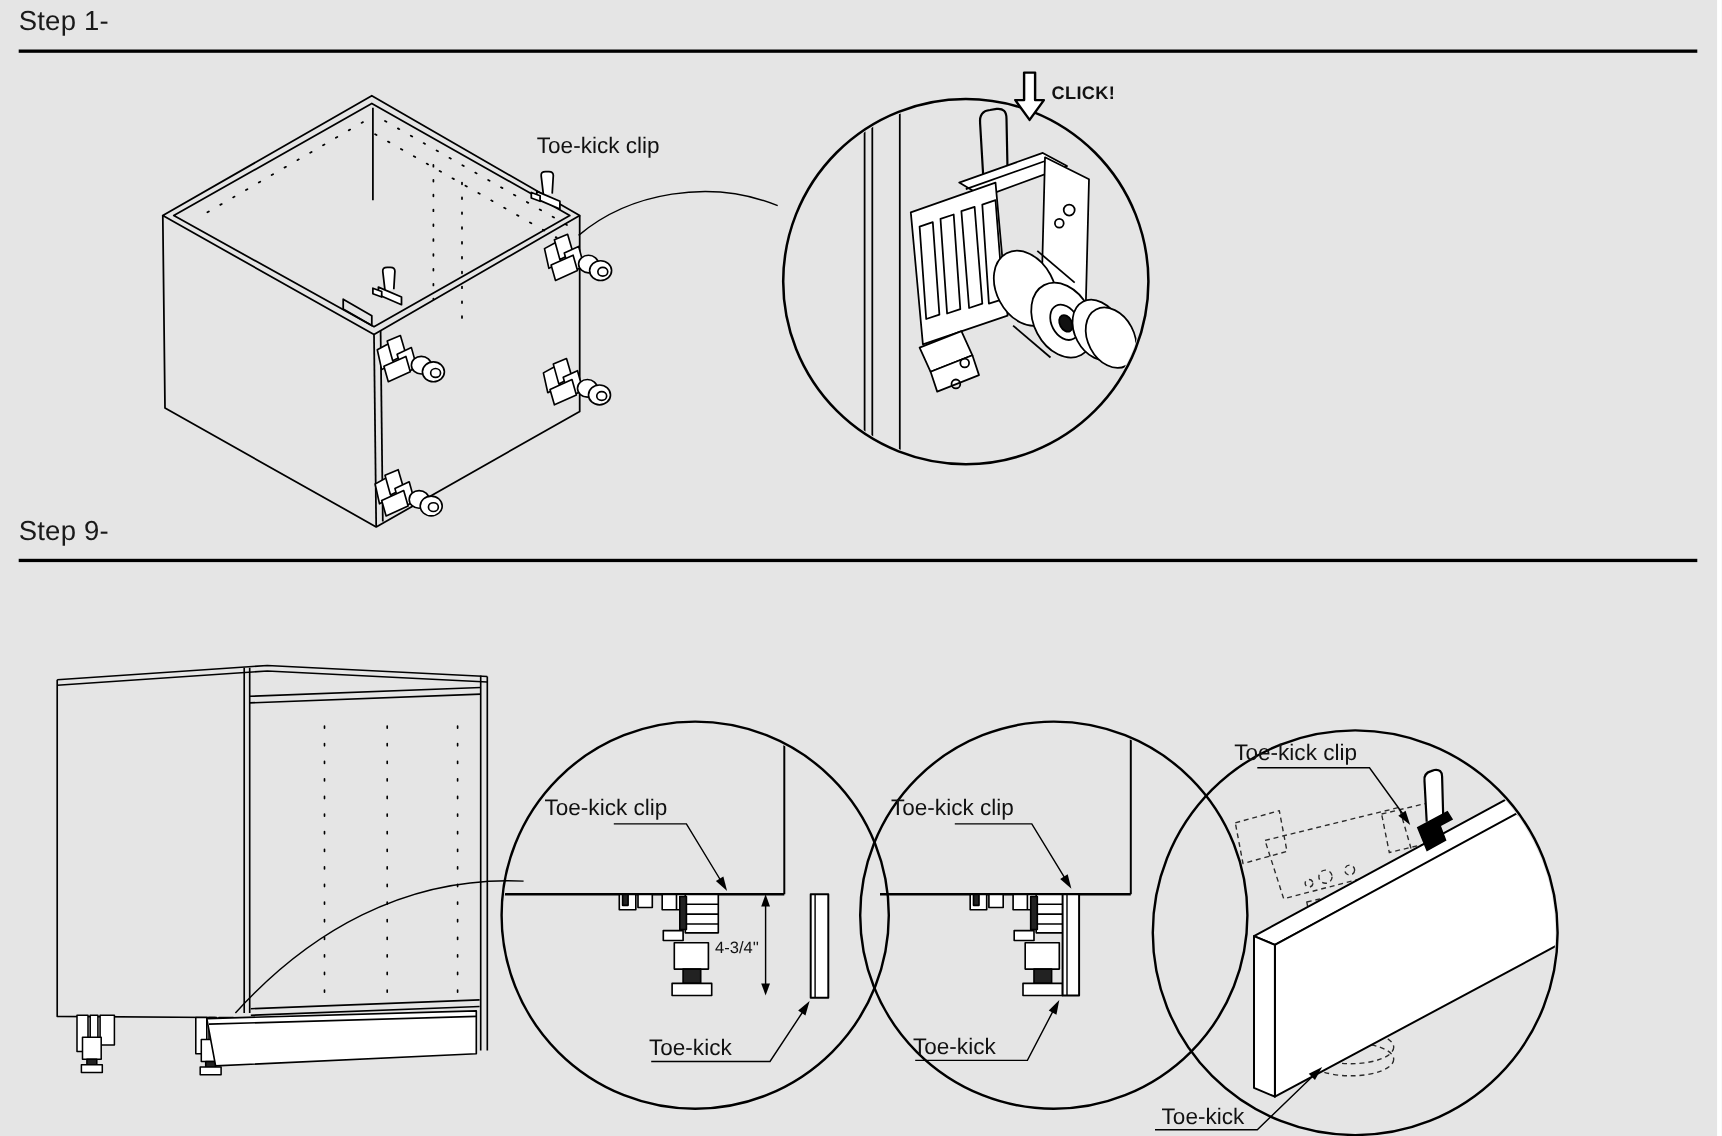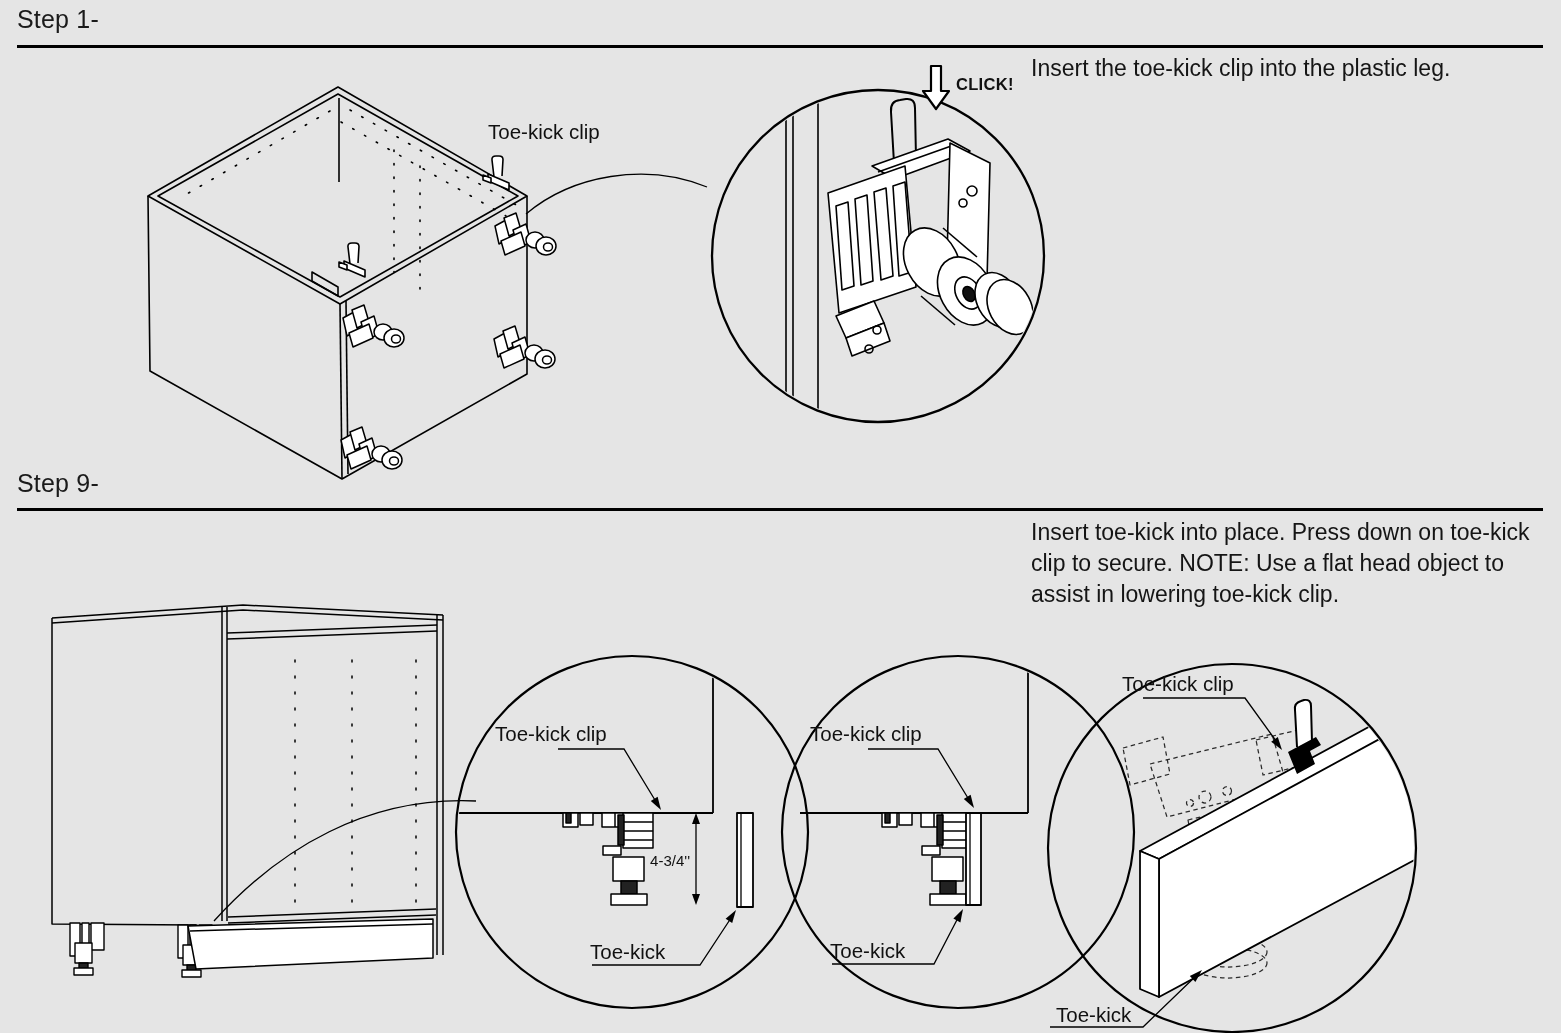--- a/index.html
+++ b/index.html
@@ -20,25 +20,23 @@
   .dim{font-size:15px;}
   .click{font-size:16.5px;font-weight:bold;letter-spacing:.3px;}
 </style>
 </head>
 <body>
 
 <div class="page">
 
   <div class="step-heading heading-1">Step 1-</div>
   <div class="divider divider-1"></div>
-  <div class="instruction instruction-1">Insert the toe-kick clip into the plastic leg.</div>
 
   <div class="step-heading heading-2">Step 9-</div>
   <div class="divider divider-2"></div>
-  <div class="instruction instruction-2">Insert toe-kick into place. Press down on toe-kick clip to secure. NOTE: Use a flat head object to assist in lowering toe-kick clip.</div>
 
   <svg class="canvas" width="1565" height="1033" viewBox="0 0 1565 1033">
     <defs>
       <clipPath id="cp1">
           <circle cx="878" cy="256" r="164"></circle>
         </clipPath>
       <clipPath id="cpA">
           <circle cx="632" cy="832" r="174"></circle>
         </clipPath>
       <clipPath id="cpB">

